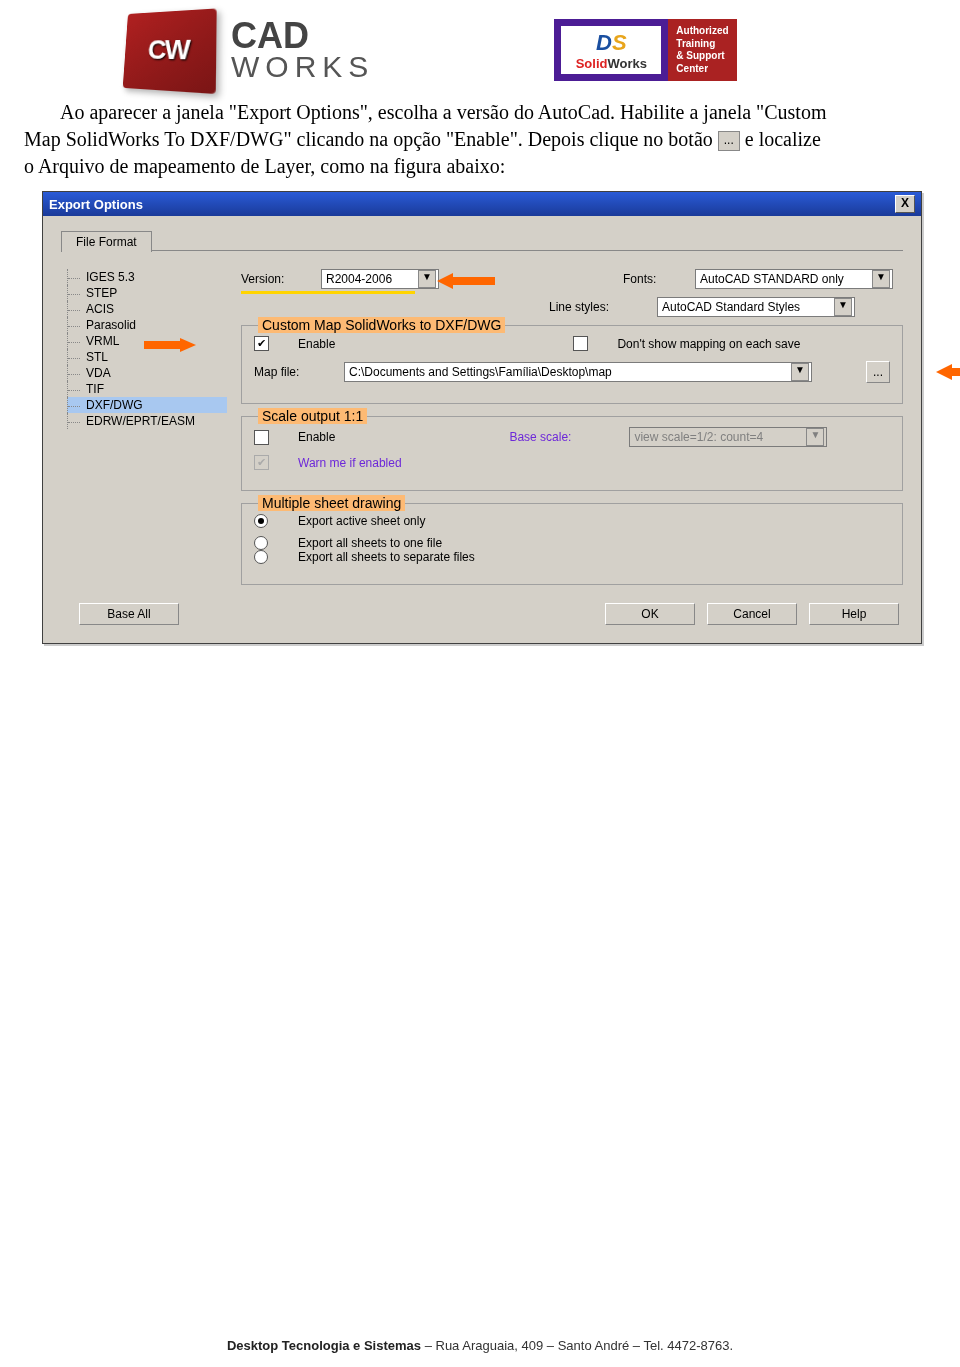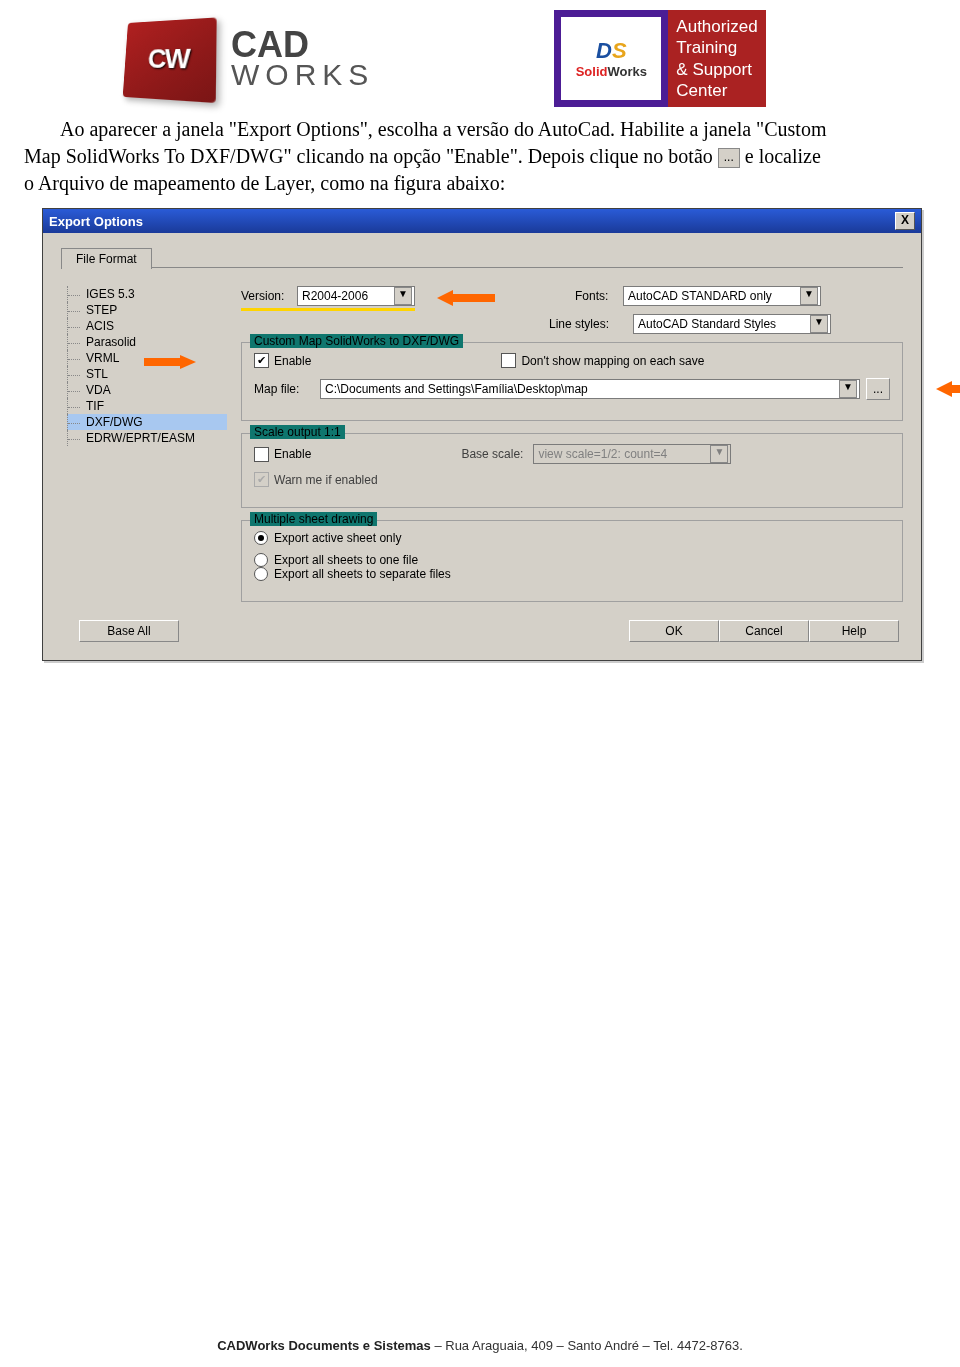--- a/index.html
+++ b/index.html
@@ -66,22 +66,22 @@
   }
   .sw-logo .ds { font-size: 22px; font-style: italic; color: #1a4fa0; font-weight:bold; }
   .sw-logo .ds .s { color: #e8a51c; }
   .sw-logo .t { font-size: 13px; font-weight: bold; }
   .sw-logo .t .s1 { color: #d22; }
   .sw-logo .t .s2 { color: #333; }
   .atc {
     background: #a22;
     color: #fff;
     font-family: Arial, sans-serif;
-    font-size: 17px;
-    font-weight: normal;
+    font-size: 10px;
+    font-weight: bold;
     padding: 6px 8px;
     line-height: 1.25;
     display:flex;
     flex-direction:column;
     justify-content:center;
   }
   .body-text {
     padding: 0 24px 0 24px;
     font-size: 20px;
     line-height: 1.25;
@@ -167,21 +167,21 @@
     position: absolute;
     left: 0; top: 9px;
     width: 12px;
     border-top: 1px dotted #888;
   }
   .tree .item.sel { background: #a8c8f0; color: #000; }
   .right {
     flex: 1;
     position: relative;
   }
-  .row { display: flex; align-items: center; margin-bottom: 8px; }
+  .row { display: flex; align-items: center; margin-bottom: 8px; gap: 24px; }
   .lbl { color: #000; }
   .combo {
     background: #fff;
     border: 1px solid #7b7b7b;
     height: 20px;
     display: flex;
     align-items: center;
     justify-content: space-between;
     padding: 0 2px 0 4px;
     box-sizing: border-box;
@@ -196,24 +196,24 @@
   }
   .combo.dis { background: #d4d0c8; color: #808080; }
   .group {
     border: 1px solid #a0a0a0;
     padding: 10px 12px 12px 12px;
     margin-bottom: 12px;
     position: relative;
   }
   .group > .legend {
     position: absolute;
-    top: -9px; left: 8px;
-    background: #0f766e;
+    top: -9px; left: 16px;
+    background: #fdba74;
     padding: 0 4px;
-    font-size: 12px;
+    font-size: 14px;
   }
   .chk {
     width: 13px; height: 13px;
     background: #fff;
     border: 1px solid #555;
     display: inline-flex;
     align-items: center;
     justify-content: center;
     font-size: 11px;
     line-height: 11px;
@@ -279,30 +279,30 @@
     border-left: 16px solid #ff6600;
     z-index: 6;
   }
   .arrow-orange-right::after{
     content:"";
     position:absolute;
     right:16px; top:-4px;
     width: 36px; height:8px;
     background:#ff6600;
   }
-  .disabled-text { color:#404040; }
+  .disabled-text { color:#6d28d9; }
   .bottom-bar {
     display:flex;
     justify-content: space-between;
     align-items: center;
     padding: 6px 4px 4px 4px;
   }
   .right-btns {
     display:flex;
-    gap: 0;
+    gap: 12px;
   }
   .footer {
     position: absolute;
     bottom: 14px;
     left: 0; right: 0;
     text-align: center;
     font-family: Tahoma, Arial, sans-serif;
     font-size: 13px;
     color: #333;
   }
@@ -453,15 +453,15 @@
         <div class="right-btns">
           <span class="btn3d" style="width:90px">OK</span>
           <span class="btn3d" style="width:90px">Cancel</span>
           <span class="btn3d" style="width:90px">Help</span>
         </div>
       </div>
     </div>
   </div>
 
   <div class="footer">
-    <div><b>CADWorks Documents e Sistemas</b><span> – Rua Araguaia, 409 – Santo André – Tel. 4472-8763.</span></div>
+    <div><b>Desktop Tecnologia e Sistemas</b><span> – Rua Araguaia, 409 – Santo André – Tel. 4472-8763.</span></div>
   </div>
 </div>
 
 </body></html>

